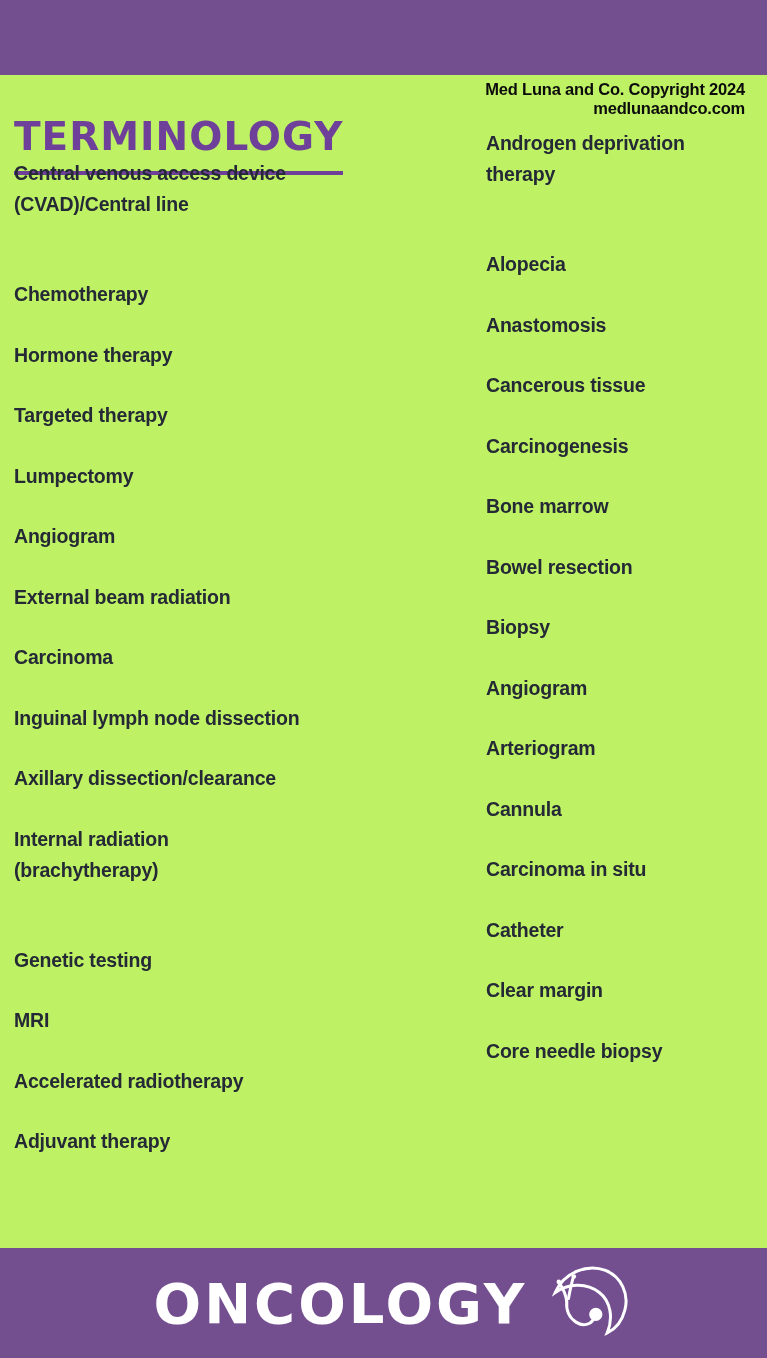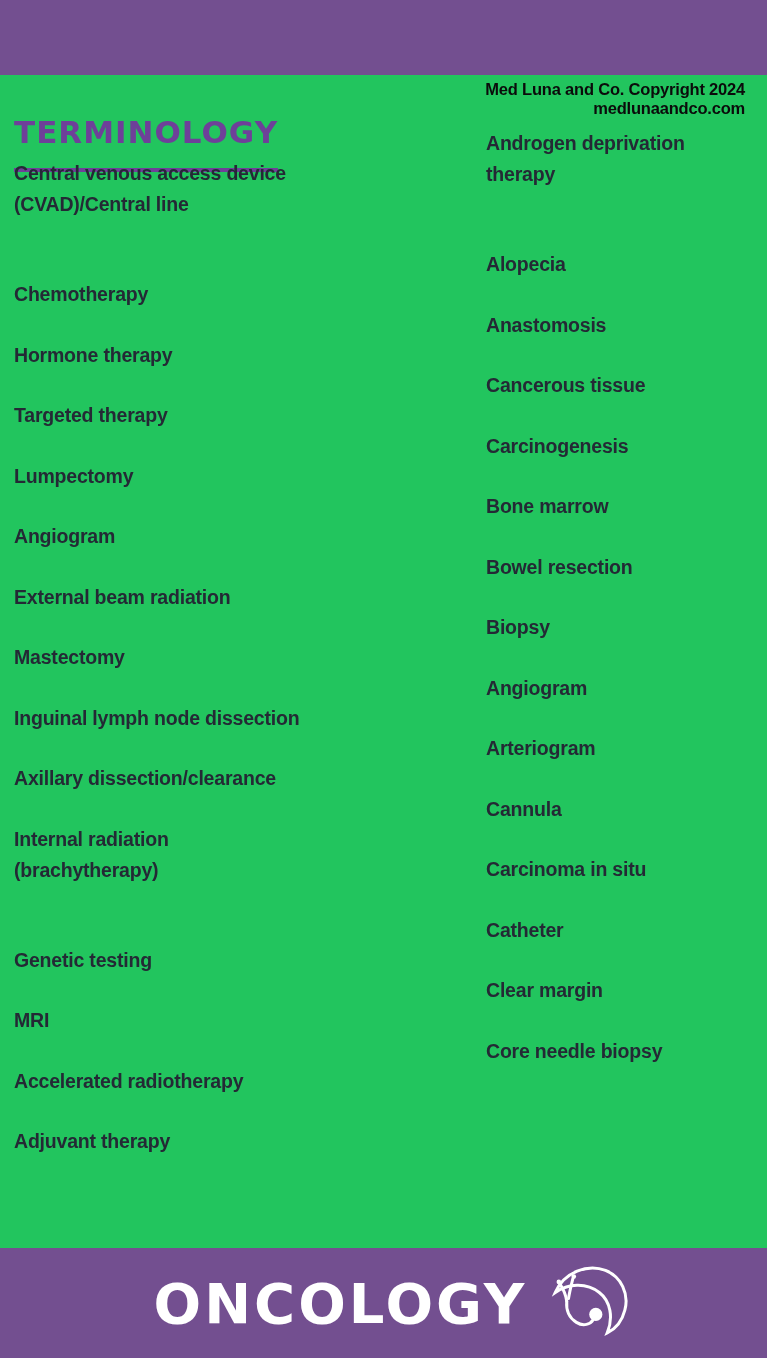--- a/index.html
+++ b/index.html
@@ -1,20 +1,20 @@
 <!DOCTYPE html>
 <html><head>
 <meta charset="utf-8">
 <style>
   html, body { margin: 0; padding: 0; background: #ffffff; }
   #page {
     position: relative;
     width: 767px;
     height: 1358px;
-    background: #22c55e;
+    background: #bef264;
     overflow: hidden;
     font-family: "Liberation Sans", sans-serif;
   }
   .bar {
     position: absolute;
     left: 0;
     width: 767px;
     background: #734f90;
   }
   #top-bar { top: 0; height: 75px; }
@@ -39,25 +39,25 @@
     line-height: 19px;
     letter-spacing: -0.2px;
   }
   #terminology-title {
     position: absolute;
     left: 14px;
     top: 114px;
     display: inline-block;
     font-family: "DejaVu Sans", sans-serif;
     font-weight: 800;
-    font-size: 31px;
+    font-size: 39px;
     letter-spacing: 1px;
     color: #6e4099;
     border-bottom: 4px solid #6e4099;
-    padding-bottom: 18px;
+    padding-bottom: 12px;
   }
   .term-col {
     position: absolute;
     display: flex;
     flex-direction: column;
   }
   #col-left  { left: 14px;  top: 158px; width: 460px; }
   #col-right { left: 486px; top: 128px; width: 275px; }
   .term {
     font-weight: bold;
@@ -92,21 +92,21 @@
 
   <div id="col-left" class="term-col">
       <div class="term" style="height: 121px;">Central venous access device
 (CVAD)/Central line</div>
       <div class="term" style="height: 60.5px;">Chemotherapy</div>
       <div class="term" style="height: 60.5px;">Hormone therapy</div>
       <div class="term" style="height: 60.5px;">Targeted therapy</div>
       <div class="term" style="height: 60.5px;">Lumpectomy</div>
       <div class="term" style="height: 60.5px;">Angiogram</div>
       <div class="term" style="height: 60.5px;">External beam radiation</div>
-      <div class="term" style="height: 60.5px;">Mastectomy</div>
+      <div class="term" style="height: 60.5px;">Carcinoma</div>
       <div class="term" style="height: 60.5px;">Inguinal lymph node dissection</div>
       <div class="term" style="height: 60.5px;">Axillary dissection/clearance</div>
       <div class="term" style="height: 121px;">Internal radiation
 (brachytherapy)</div>
       <div class="term" style="height: 60.5px;">Genetic testing</div>
       <div class="term" style="height: 60.5px;">MRI</div>
       <div class="term" style="height: 60.5px;">Accelerated radiotherapy</div>
       <div class="term" style="height: 60.5px;">Adjuvant therapy</div>
     </div>
   <div id="col-right" class="term-col">

